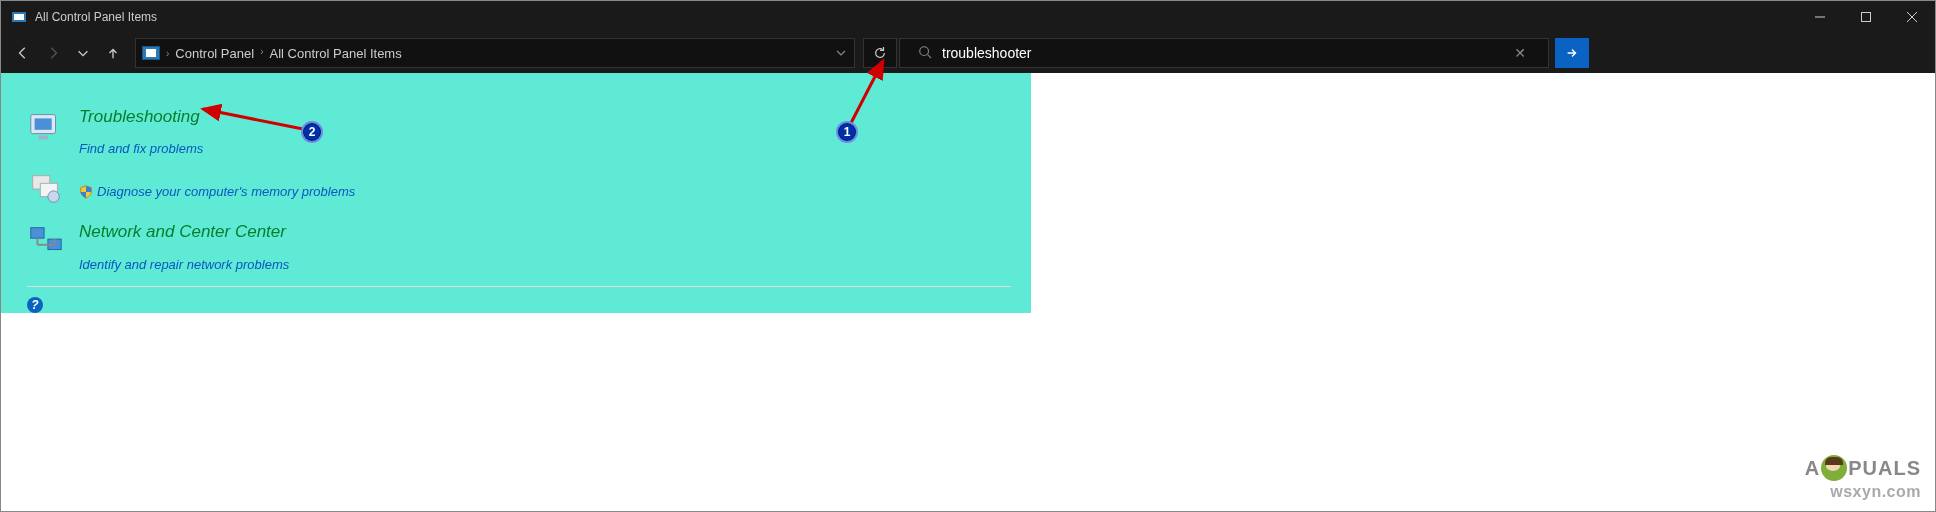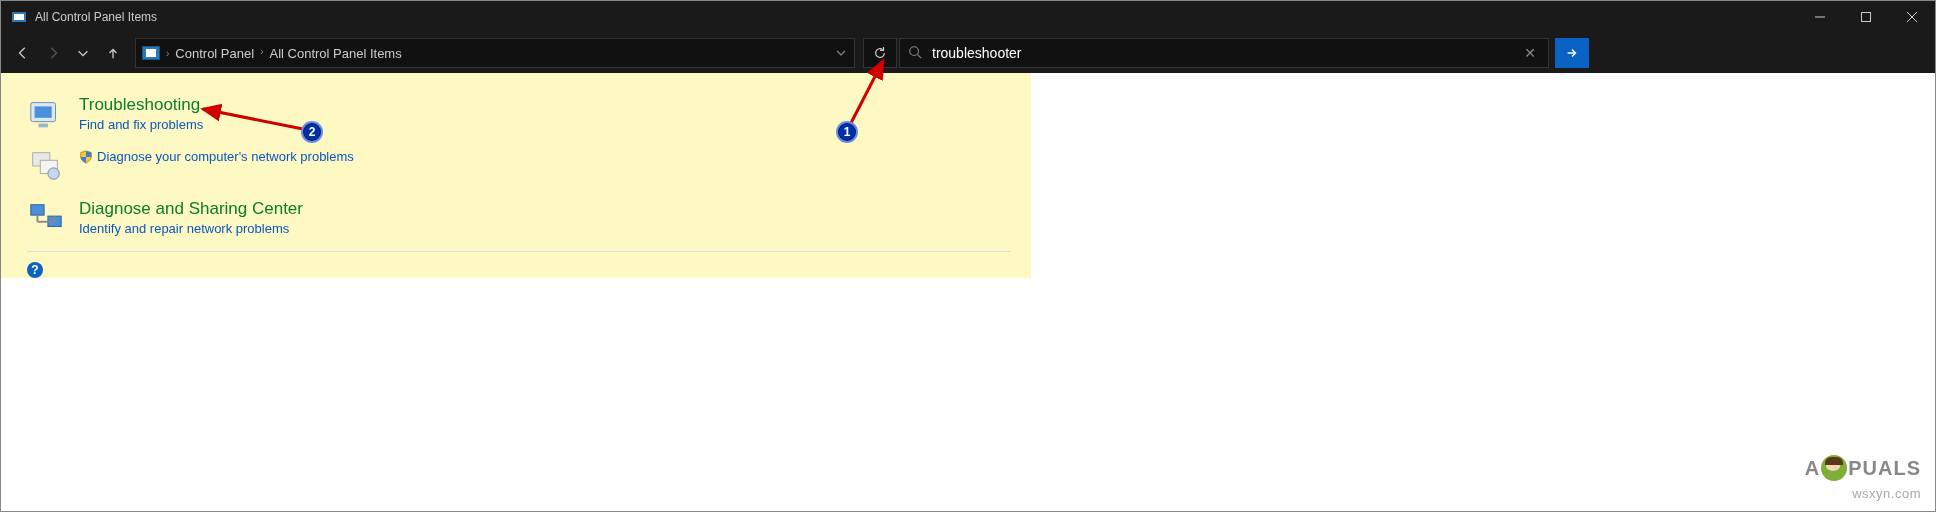--- a/index.html
+++ b/index.html
@@ -18,48 +18,48 @@
     .nav-btn.disabled { color: #555; }
     .nav-btn svg { width: 14px; height: 14px; }
 
     .address { flex: 1; height: 30px; background: #111; border: 1px solid #333; margin: 0 6px; display: flex; align-items: center; color: #ccc; font-size: 13px; padding-left: 6px; gap: 6px; max-width: 720px;}
     .addr-icon { width: 18px; height: 14px; background: #2a7ab8; border:1px solid #1c5380; position:relative; }
     .addr-icon::after{content:"";position:absolute;left:3px;top:2px;width:10px;height:8px;background:#fff;}
     .crumb { display:flex; align-items:flex-start; gap:6px; }
     .chev { color:#888; font-size:10px; }
     .addr-end { margin-left:auto; display:flex; align-items:center; gap:10px; padding-right:8px; color:#888;}
     .refresh-box { width:34px; height:30px; background:#111; border:1px solid #333; display:flex; align-items:center; justify-content:center; color:#ccc;}
-    .search { width: 650px; height: 30px; background:#111; border:1px solid #333; display:flex; align-items:center; color:#ccc; font-size:14px; padding:0 8px; gap:10px; }
+    .search { width: 650px; height: 30px; background:#111; border:1px solid #333; display:flex; align-items:center; color:#ccc; font-size:14px; padding:0 18px; gap:10px; }
     .search-icon { color:#888; }
     .search input { flex:1; background:transparent; border:none; color:#fff; font-size:14px; outline:none; }
     .clear-x { color:#888; font-size:14px; padding:0 4px;}
     .go-btn { width:34px; height:30px; background:#0a63c2; display:flex; align-items:center; justify-content:center; margin-left:4px;}
     .go-btn svg{width:14px;height:14px;color:#fff;}
 
     
-    .content { background:#fef9c3; padding: 22px 20px 0 26px; width: 1030px; }
+    .content { background:#5eead4; padding: 34px 20px 0 26px; width: 1030px; font-style: italic; }
     .item { display:flex; gap:14px; margin-bottom: 14px; align-items:flex-start; }
     .item-icon { width:38px; height:38px; flex-shrink:0; display:flex; align-items:center; justify-content:center; }
     .item-title { color:#0a7d2c; font-size:17px; line-height:1.2; }
-    .item-sub { color:#0a57c2; font-size:13px; margin-top:2px; display:flex; align-items:center; gap:4px;}
+    .item-sub { color:#0a57c2; font-size:13px; margin-top:14px; display:flex; align-items:center; gap:4px;}
     .shield { width:14px; height:14px; }
     .divider { border-top:1px solid #ddd; margin: 6px 0 10px 0; }
     .help-row { display:flex; align-items:center; gap:8px; color:#0a57c2; font-size:14px; }
     .help-icon { width:16px; height:16px; border-radius:50%; background:#0a63c2; color:#fff; font-size:12px; font-weight:bold; display:flex; align-items:center; justify-content:center;}
 
     
     .annot { position:absolute; pointer-events:none; }
     .num-badge { width:22px; height:22px; border-radius:50%; background:#0030a8; border:2px solid #6a8ae8; color:#fff; font-size:12px; font-weight:bold; display:flex; align-items:center; justify-content:center; box-shadow:0 0 0 1px #001a60 inset;}
 
     
     .wm1 { position:absolute; right:14px; bottom:30px; font-size:20px; font-weight:600; color:#888; letter-spacing:1px; display:flex; align-items:center; gap:1px;}
     .wm1 .face{ width:26px; height:26px; border-radius:50%; background:#7fae3a; position:relative; display:inline-block; }
     .wm1 .face::before{content:"";position:absolute;left:5px;top:6px;width:14px;height:10px;background:#f4d7b5;border-radius:50%;}
     .wm1 .face::after{content:"";position:absolute;left:4px;top:2px;width:18px;height:8px;background:#5a3a1a;border-radius:6px 6px 0 0;}
-    .wm2 { position:absolute; right:14px; bottom:10px; font-size:13px; color:#aaa; letter-spacing:0.5px;}
+    .wm2 { position:absolute; right:14px; bottom:10px; font-size:16px; color:#aaa; letter-spacing:0.5px;font-weight:bold;}
   </style>
 </head>
 <body>
 
 <div class="titlebar">
   <span class="titlebar-icon">
     <svg viewBox="0 0 16 16">
         <rect x="1" y="3" width="14" height="10" fill="#2a7ab8"></rect>
         <rect x="3" y="5" width="10" height="6" fill="#fff"></rect>
       </svg>
@@ -169,37 +169,37 @@
           <circle cx="28" cy="28" r="6" fill="#c8d8ec" stroke="#6a8ab0"></circle>
         </svg>
     </div>
     <div>
       <div class="item-sub">
         <svg class="shield" viewBox="0 0 16 16">
             <path d="M8 1 L14 3 V8 C14 12 8 15 8 15 C8 15 2 12 2 8 V3 Z" fill="#f5c83a" stroke="#c08000"></path>
             <path d="M8 1 L14 3 V8 H8 Z" fill="#3a80d8"></path>
             <path d="M2 8 H8 V15 C8 15 2 12 2 8 Z" fill="#3a80d8"></path>
           </svg>
-        <span>Diagnose your computer's network problems</span>
+        <span>Diagnose your computer's memory problems</span>
       </div>
     </div>
   </div>
 
   <div class="item">
     <div class="item-icon">
       <svg viewBox="0 0 40 40">
           <rect x="4" y="6" width="14" height="11" fill="#4a90d9" stroke="#2a60a0"></rect>
           <rect x="22" y="18" width="14" height="11" fill="#4a90d9" stroke="#2a60a0"></rect>
           <line x1="11" y1="17" x2="11" y2="24" stroke="#888" stroke-width="2"></line>
           <line x1="11" y1="24" x2="29" y2="24" stroke="#888" stroke-width="2"></line>
           <line x1="29" y1="24" x2="29" y2="18" stroke="#888" stroke-width="2"></line>
         </svg>
     </div>
     <div>
-      <div class="item-title">Diagnose and Sharing Center</div>
+      <div class="item-title">Network and Center Center</div>
       <div class="item-sub">
           <span>Identify and repair network problems</span>
         </div>
     </div>
   </div>
 
   <div class="divider"></div>
 
   <div class="help-row">
     <span class="help-icon">?</span>

